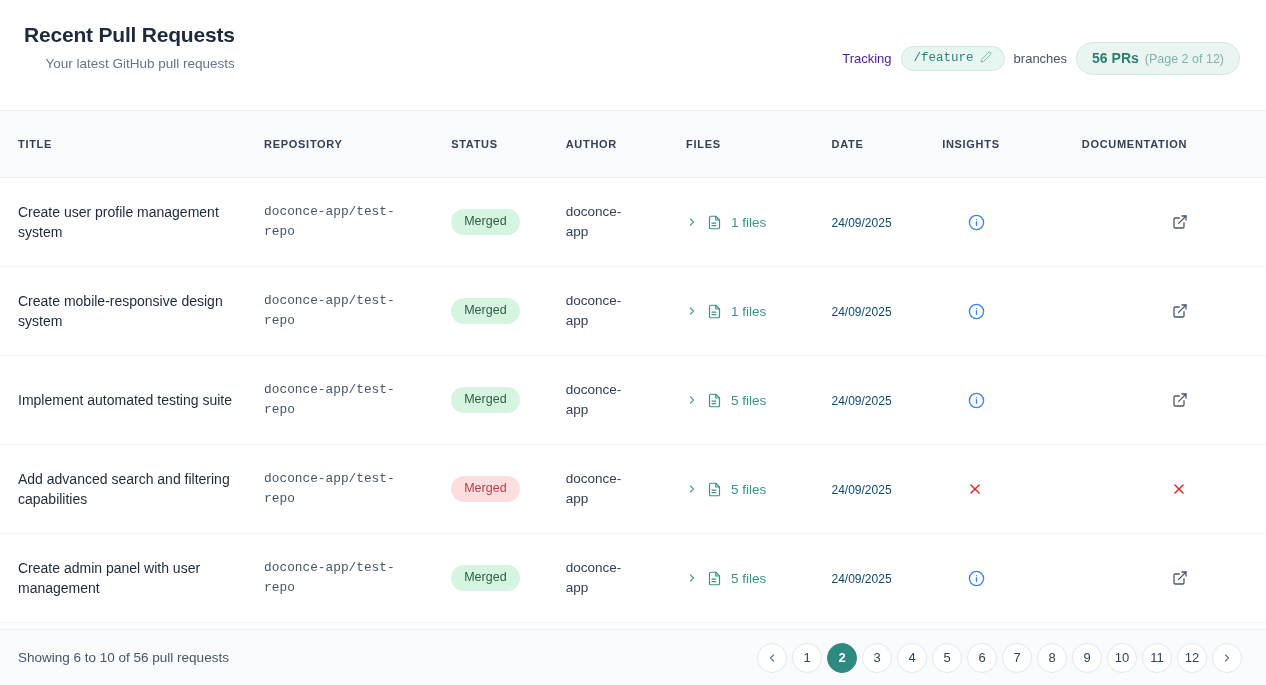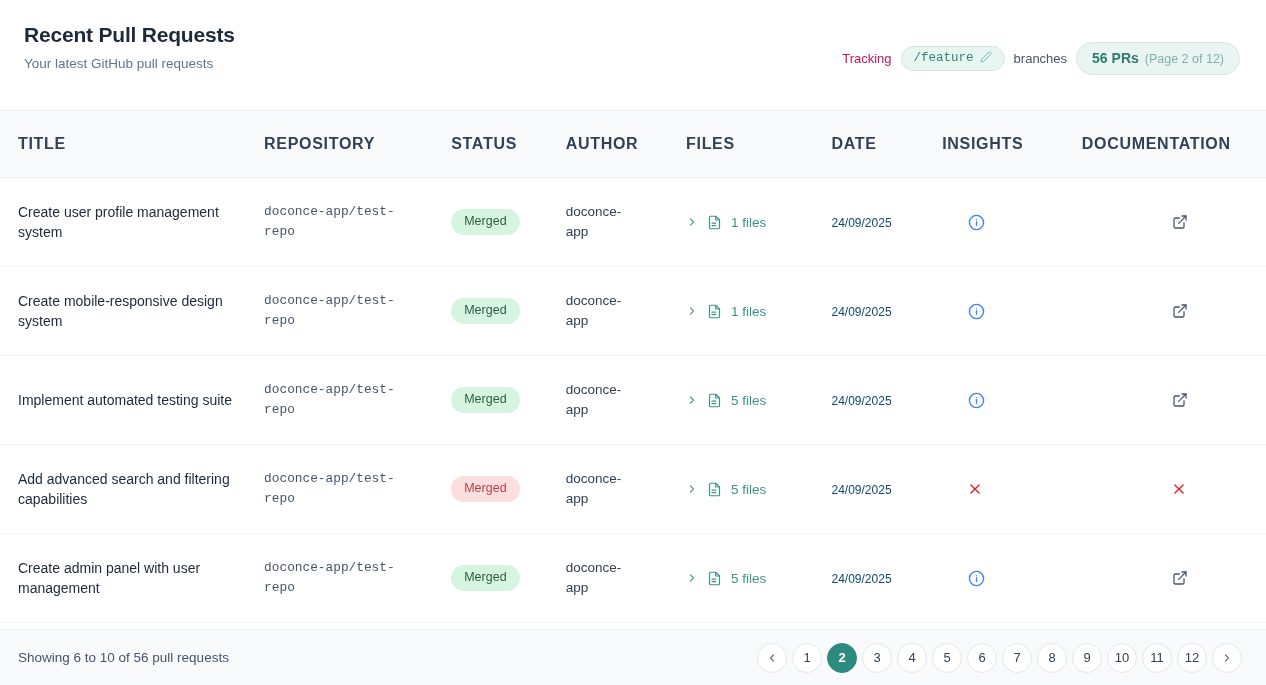--- a/index.html
+++ b/index.html
@@ -40,31 +40,32 @@
     color: #1e293b;
     letter-spacing: -0.2px;
     line-height: 26px;
     margin: 0;
   }
   .page-subtitle {
     font-size: 13.5px;
     color: #64748b;
     margin-top: 7px;
     line-height: 18px;
+    text-align: right;
   }
 
   .header-right {
     display: flex;
     align-items: center;
     gap: 9px;
     margin-top: 20px;
   }
   .tracking-label {
     font-size: 13px;
-    color: #be185d;
+    color: #4c1d95;
   }
   .branch-chip {
     display: inline-flex;
     align-items: flex-start;
     gap: 6px;
     background: #e8f6f1;
     border: 1px solid #cfe9e0;
     border-radius: 999px;
     padding: 4px 12px 5px 12px;
     font-family: "Liberation Mono", monospace;
@@ -103,21 +104,21 @@
   .t-head {
     display: flex;
     align-items: center;
     height: 68px;
     background: #f8fafc;
     border-top: 1px solid #eef2f6;
     border-bottom: 1px solid #eef2f6;
     box-sizing: border-box;
   }
   .t-head .cell {
-    font-size: 16px;
+    font-size: 11px;
     font-weight: bold;
     letter-spacing: 0.7px;
     color: #334155;
     text-transform: uppercase;
   }
 
   .t-row {
     display: flex;
     align-items: center;
     height: 89px;

